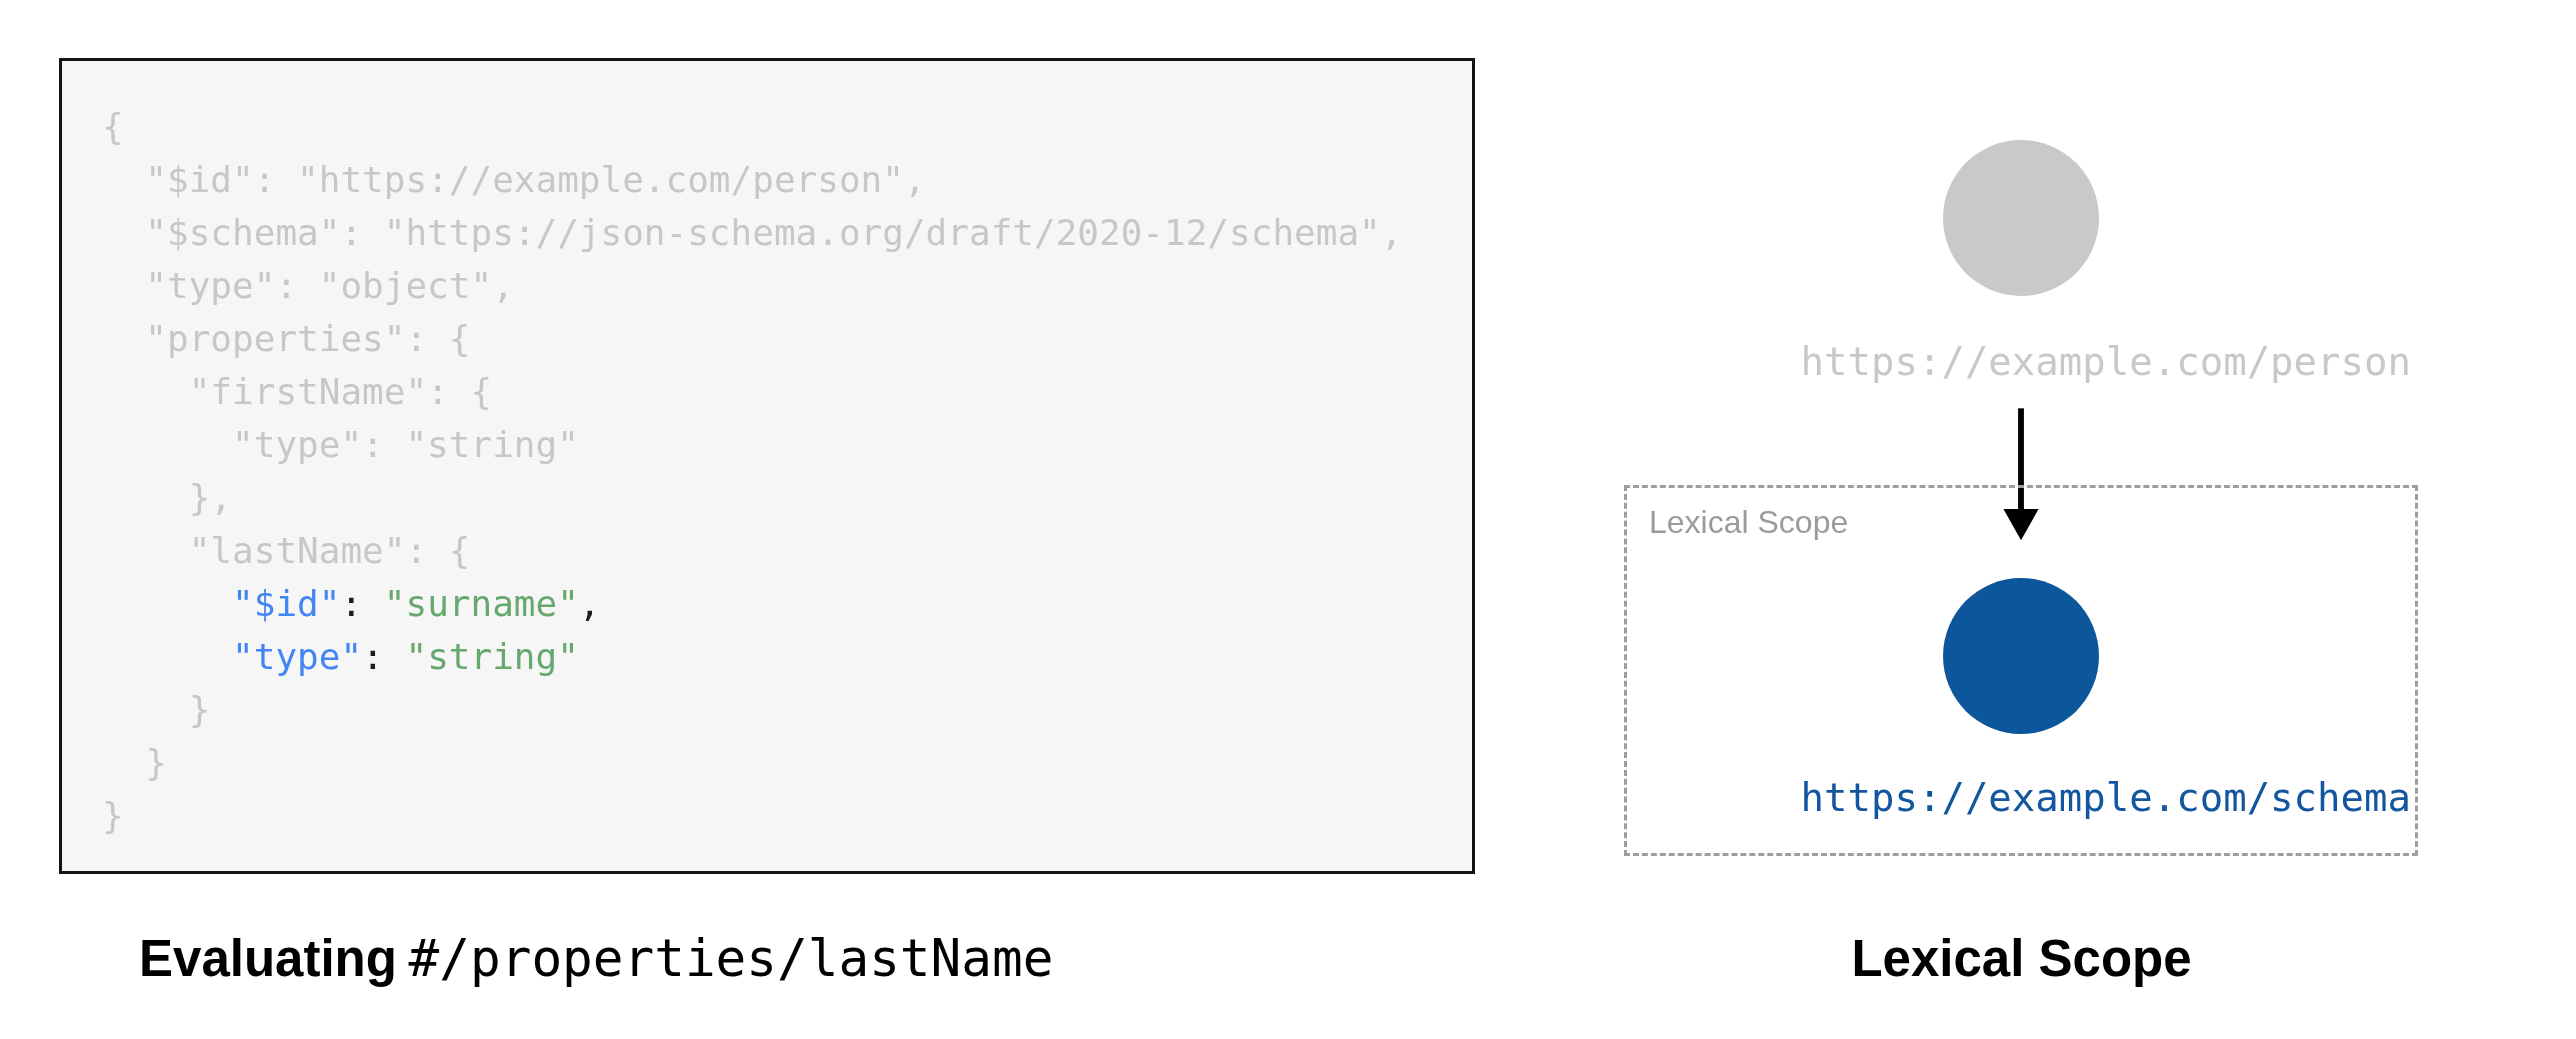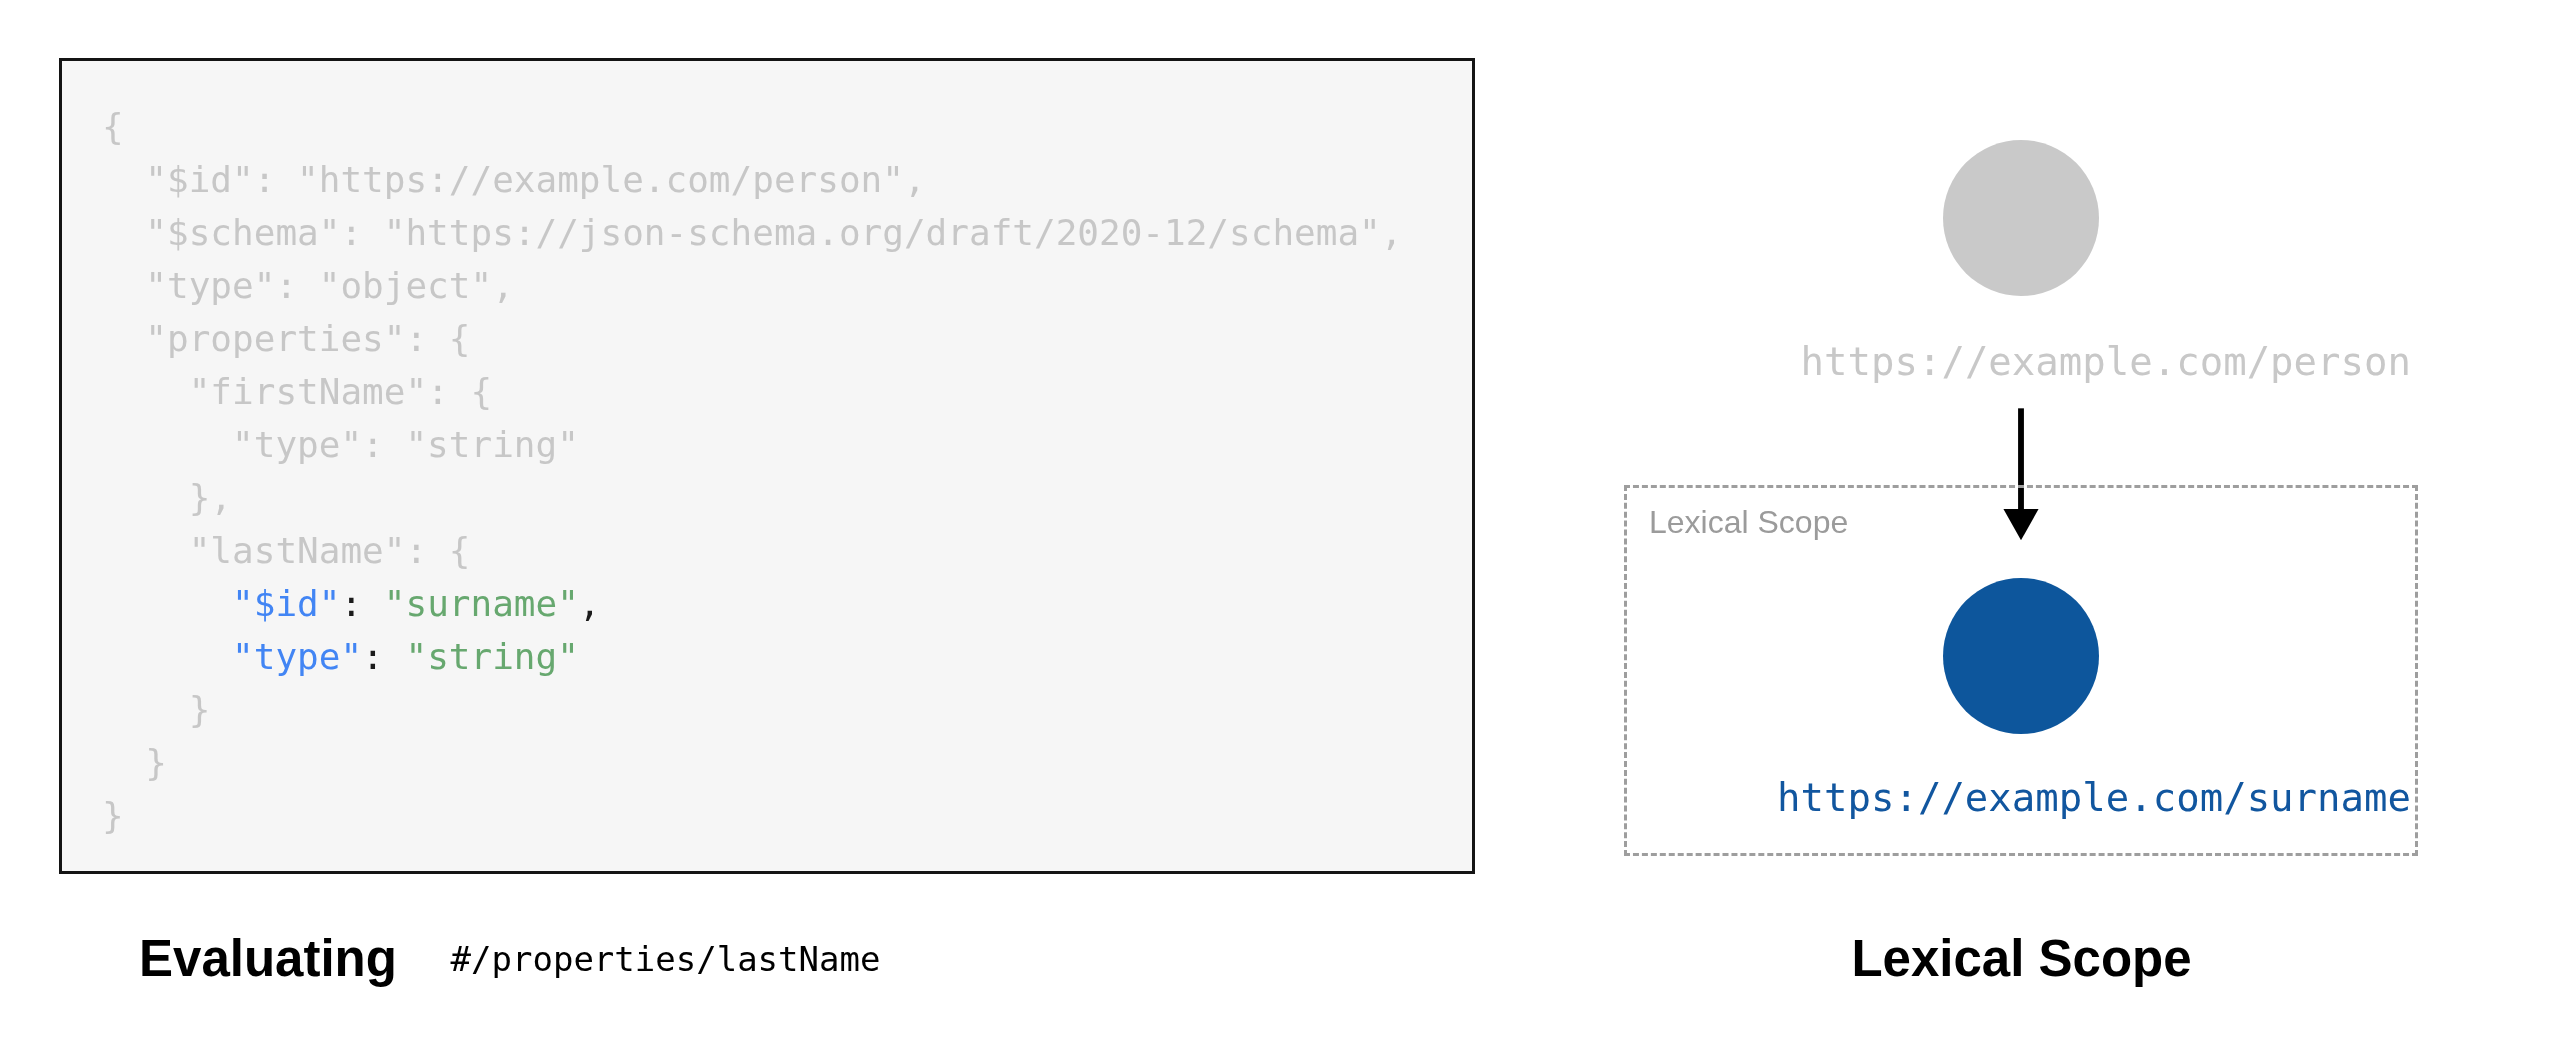--- a/index.html
+++ b/index.html
@@ -51,30 +51,29 @@
   .tok-pun{color:var(--code-pun);}
 
   
   .caption-left{
     position:absolute;
     left:139px; top:926px;
     height:65px;
     display:flex; align-items:center;
     color:var(--caption-color);
     white-space:nowrap;
-    gap:42px;
   }
   .caption-left .cap-bold{
     font-family:"Liberation Sans",sans-serif;
     font-weight:bold;
     font-size:51px;
   }
   .caption-left .cap-path{
     font-family:"DejaVu Sans Mono","Liberation Mono",monospace;
-    font-size:34px;
+    font-size:51px;
     margin-left:11.7px;
   }
   .caption-right{
     position:absolute;
     left:1632px; top:926px;
     width:779px; height:65px;
     display:flex; align-items:center; justify-content:center;
     font-family:"Liberation Sans",sans-serif;
     font-weight:bold;
     font-size:51px;
@@ -145,16 +144,16 @@
   <line x1="40" y1="8" x2="40" y2="172" stroke="#000000" stroke-width="9"></line>
   <polygon points="13,163 67,163 40,211" fill="#000000"></polygon>
 </svg>
 
 <div class="scope-box">
   <div class="scope-title">Lexical Scope</div>
 </div>
 
 <div class="node node-child"></div>
 
-<div class="uri uri-child">https://example.com/surname</div>
+<div class="uri uri-child">https://example.com/schema</div>
 
 <div class="caption-right">Lexical Scope</div>
 
 
 </body></html>

